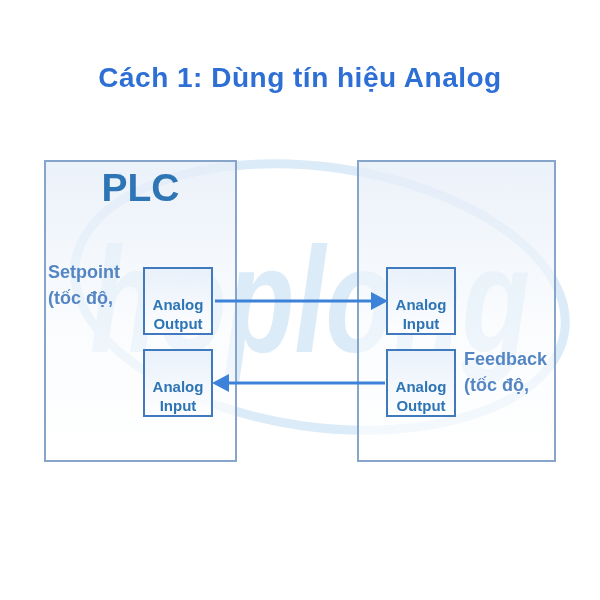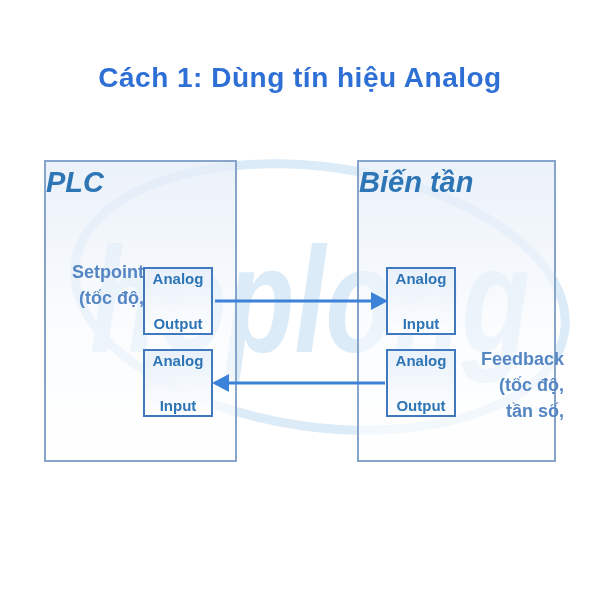--- a/index.html
+++ b/index.html
@@ -43,55 +43,54 @@
     background: linear-gradient(180deg, rgba(230,238,248,0.78) 0%, rgba(247,250,253,0.62) 55%, rgba(255,255,255,0.72) 100%);
     z-index: 1;
   }
   #plc-box    { left: 44px;  top: 160px; width: 193px; height: 302px; }
   #inverter-box { left: 357px; top: 160px; width: 199px; height: 302px; }
   .device-title {
     position: absolute;
     top: 4px;
     left: 0;
     width: 100%;
-    text-align: left;
-    font-size: 29px;
+    text-align: center;
+    font-size: 39px;
     font-weight: 700;
     color: #2e75b6;
-    font-style: italic;
   }
   
   .port-box {
     position: absolute;
     box-sizing: border-box;
     width: 70px;
     height: 68px;
     border: 2px solid #4079bd;
     background: linear-gradient(180deg, rgba(232,240,250,0.93) 0%, rgba(253,254,255,0.93) 100%);
     display: flex;
     flex-direction: column;
     align-items: center;
-    justify-content: space-between;
+    justify-content: flex-end;
     z-index: 2;
   }
   .port-box span {
     font-size: 15px;
     font-weight: 700;
     line-height: 19px;
     color: #2e75b6;
     white-space: nowrap;
   }
   #plc-port-out      { left: 97px; top: 105px; }
   #plc-port-in       { left: 97px; top: 187px; }
   #inverter-port-in  { left: 27px; top: 105px; }
   #inverter-port-out { left: 27px; top: 187px; }
   
   .annotation {
     position: absolute;
-    text-align: right;
+    text-align: left;
     font-size: 18px;
     font-weight: 700;
     line-height: 26px;
     color: #5586c4;
     z-index: 2;
   }
   #setpoint-annotation { left: 2px;  top: 97px;  width: 96px;  }
   #feedback-annotation { left: 105px; top: 184px; width: 100px; }
   
   #arrows-svg {
@@ -127,36 +126,34 @@
       <span>Output</span>
     </div>
 
     <div class="port-box" id="plc-port-in">
       <span>Analog</span>
       <span>Input</span>
     </div>
   </div>
 
   <div class="device-box" id="inverter-box">
-    <div class="device-title">Biến tần</div>
 
     <div class="port-box" id="inverter-port-in">
       <span>Analog</span>
       <span>Input</span>
     </div>
 
     <div class="port-box" id="inverter-port-out">
       <span>Analog</span>
       <span>Output</span>
     </div>
 
     <div class="annotation" id="feedback-annotation">
       <div>Feedback</div>
       <div>(tốc độ,</div>
-      <div>tần số,</div>
     </div>
   </div>
 
   <svg id="arrows-svg" width="600" height="600" viewBox="0 0 600 600">
     <g>
       <line x1="215" y1="301" x2="371" y2="301" stroke-width="3" stroke="#3c82d8"></line>
       <path d="M371,292 L388,301 L371,310 Z" fill="#3c82d8"></path>
     </g>
     <g>
       <line x1="385" y1="383" x2="229" y2="383" stroke-width="3" stroke="#3c82d8"></line>

